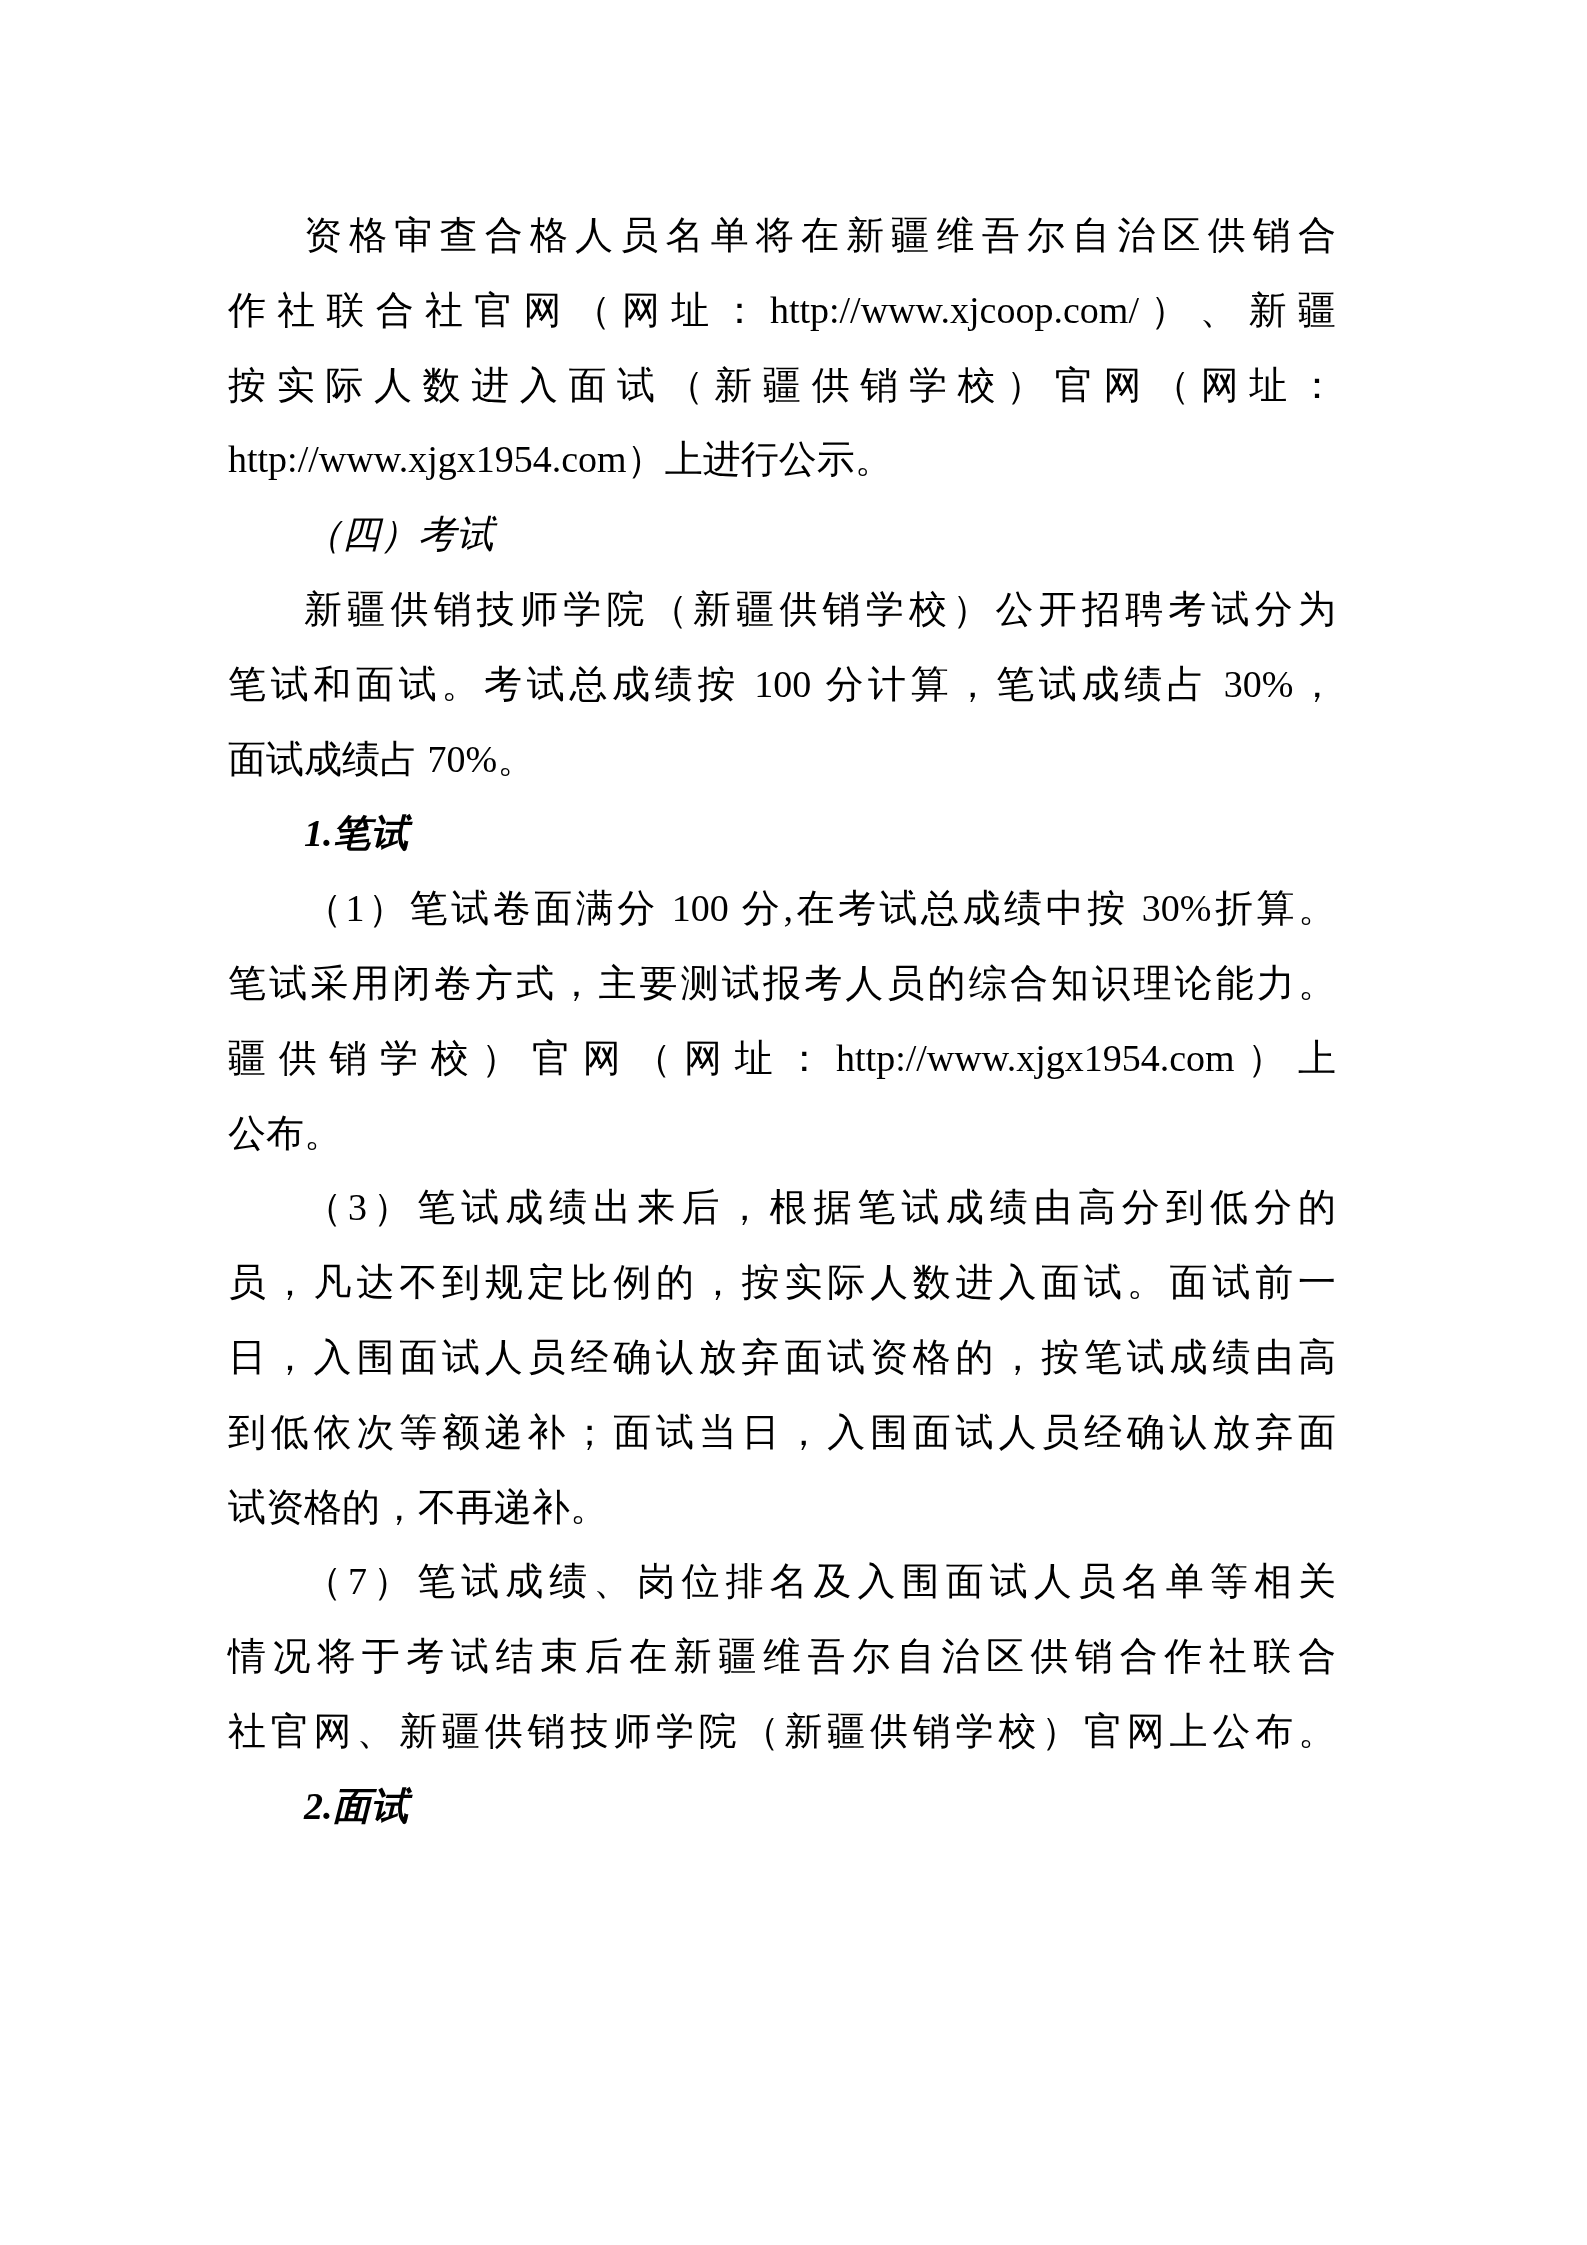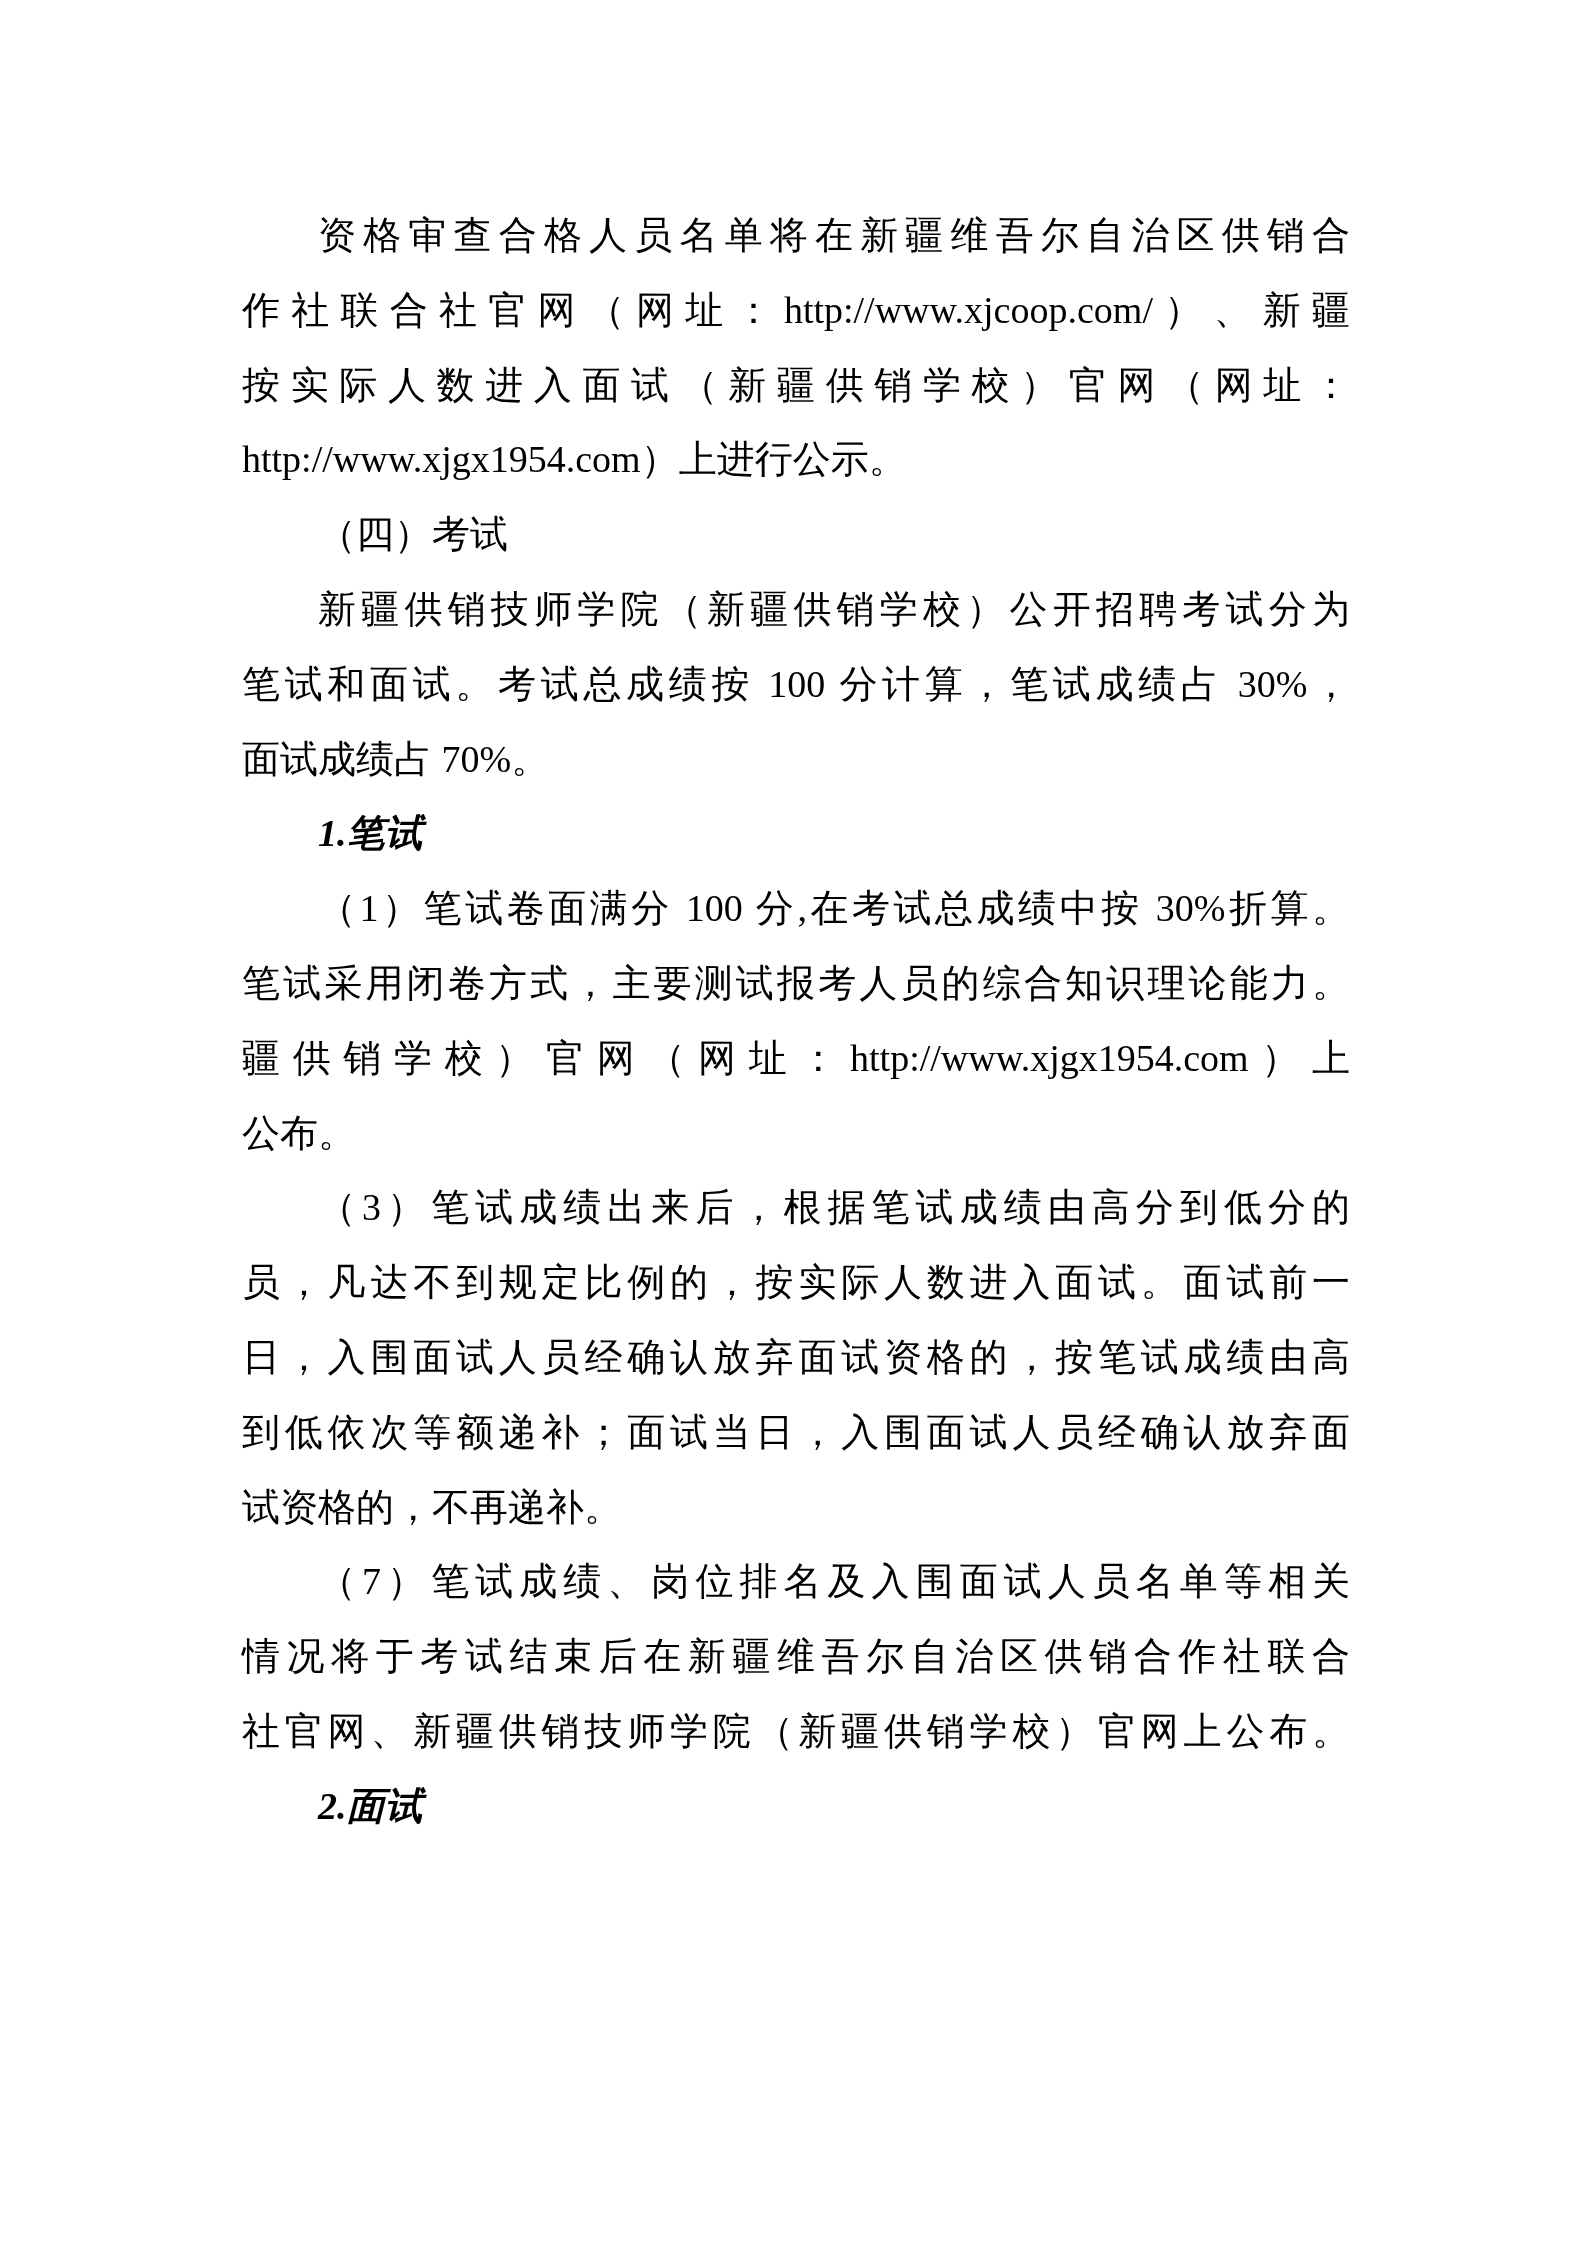--- a/index.html
+++ b/index.html
@@ -7,21 +7,21 @@
     position: relative;
     width: 1587px;
     height: 2245px;
     background: #ffffff;
     overflow: hidden;
     font-family: "Liberation Serif", "DejaVu Serif", serif;
     color: #000000;
   }
   .content {
     position: absolute;
-    left: 242px;
+    left: 228px;
     top: 198px;
     width: 1108px;
   }
   .line {
     font-size: 38px;
     height: 74.8px;
     line-height: 74.8px;
     white-space: normal;
     overflow: visible;
   }
@@ -29,21 +29,21 @@
   .j {
     text-align: justify;
     text-align-last: justify;
     text-justify: inter-character;
   }
   
   .indent { text-indent: 76px; }
   
   .bold { font-weight: bold; font-style: italic; }
   
-  .kaiti { font-weight: normal; }
+  .kaiti { font-weight: normal; font-style: italic; }
 </style>
 </head>
 <body>
 
 <div class="page">
   <div class="content">
     <div class="line j indent">资格审查合格人员名单将在新疆维吾尔自治区供销合</div>
     <div class="line j">作社联合社官网（网址：http://www.xjcoop.com/）、新疆</div>
     <div class="line j">按实际人数进入面试（新疆供销学校）官网（网址：</div>
     <div class="line">http://www.xjgx1954.com）上进行公示。</div>

